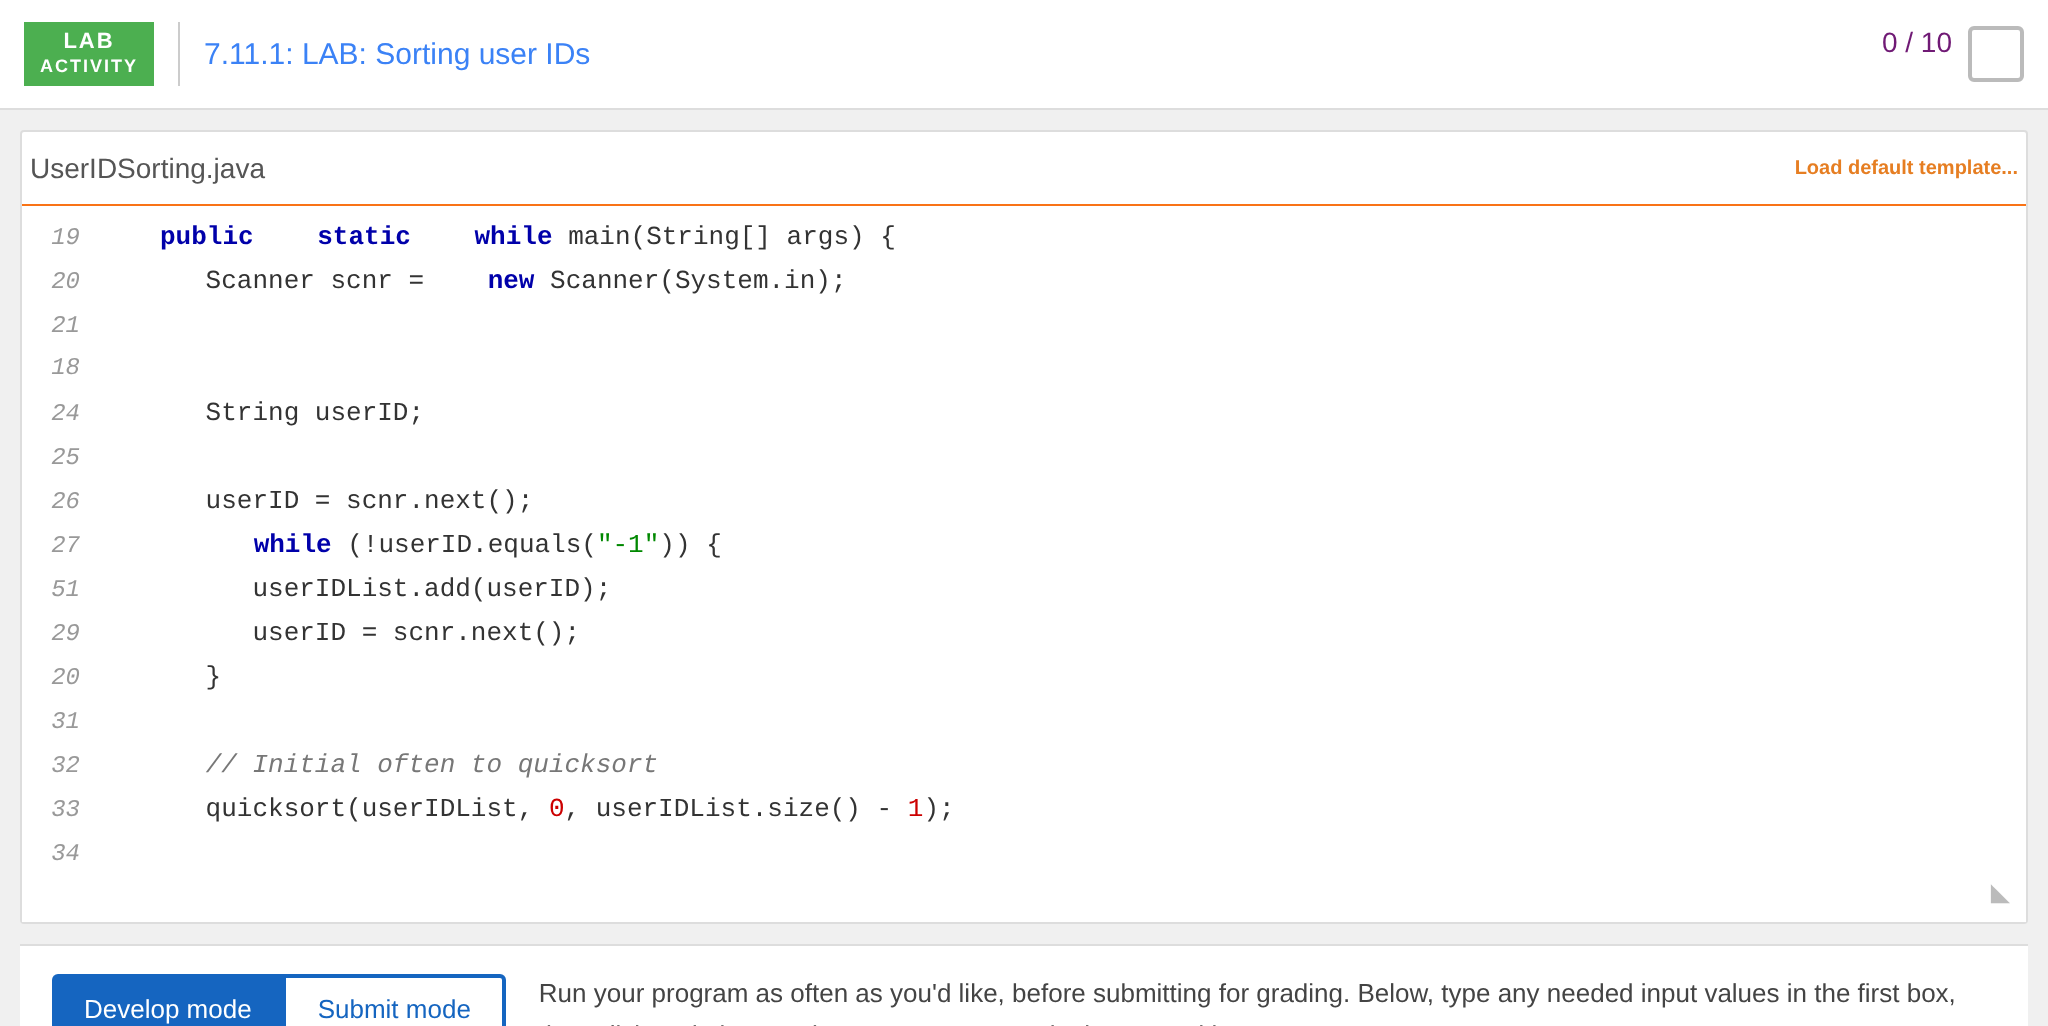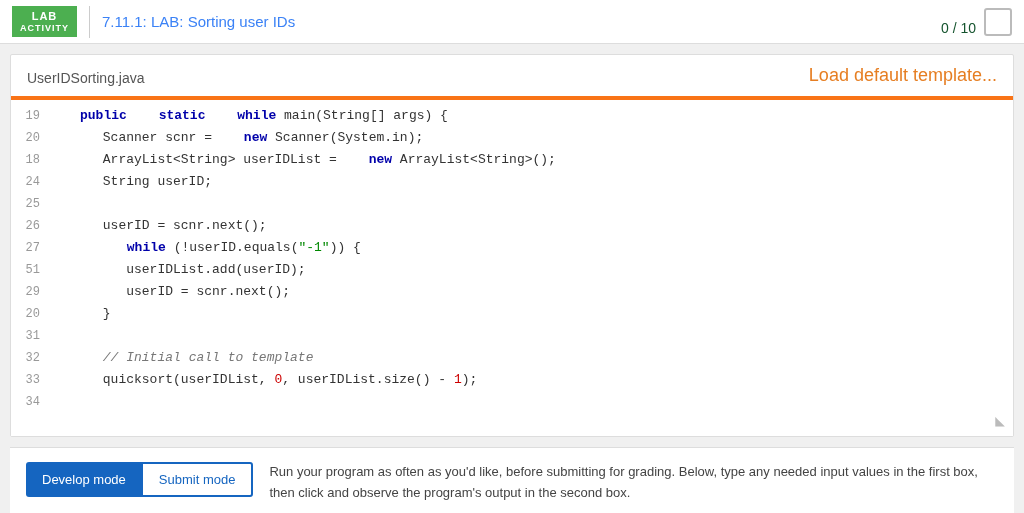--- a/index.html
+++ b/index.html
@@ -4,21 +4,21 @@
   <style>
     * { margin: 0; padding: 0; box-sizing: border-box; }
     body { font-family: Arial, sans-serif; background: #f0f0f0; width: 1024px; height: 513px; overflow: hidden; }
 
     
     .header {
       display: flex;
       align-items: center;
       background: #fff;
       border-bottom: 1px solid #ddd;
-      height: 44px;
+      height: 55px;
       padding: 0 12px;
     }
     .lab-badge {
       background: #4caf50;
       color: #fff;
       font-size: 10px;
       font-weight: bold;
       line-height: 1.2;
       padding: 4px 8px;
       text-align: center;
@@ -32,59 +32,59 @@
       background: #ccc;
       margin-right: 12px;
     }
     .header-title {
       flex: 1;
       font-size: 15px;
       color: #3b82f6;
     }
     .score-area {
       display: flex;
-      align-items: flex-end;
+      align-items: flex-start;
       gap: 8px;
       font-size: 14px;
-      color: #14532d;
+      color: #701a75;
     }
     .score-badge {
       width: 28px;
       height: 28px;
       border: 2px solid #bbb;
       border-radius: 3px;
     }
 
     
     .main-content {
       background: #fff;
       margin: 10px;
       border: 1px solid #ddd;
       border-radius: 2px;
     }
 
     
     .editor-header {
       display: flex;
-      align-items: flex-end;
+      align-items: center;
       justify-content: space-between;
-      padding: 10px 16px;
-      border-bottom: 4px solid #f97316;
+      padding: 10px 4px;
+      border-bottom: 1px solid #f97316;
     }
     .file-name {
       font-size: 14px;
       color: #555;
     }
     .load-template-btn {
       color: #e67e22;
-      font-size: 18px;
+      font-size: 10px;
       background: none;
       border: none;
       cursor: pointer;
-      font-weight: 400;
+      font-weight: 700;
     }
 
     
     .code-area {
       font-family: 'Courier New', Courier, monospace;
       font-size: 13px;
       padding: 6px 0;
       background: #fff;
       min-height: 250px;
       overflow: hidden;
@@ -96,20 +96,21 @@
       min-height: 22px;
     }
     .line-num {
       color: #999;
       text-align: right;
       width: 45px;
       min-width: 45px;
       padding-right: 16px;
       font-size: 12px;
       user-select: none;
+      font-style: italic;
     }
     .code-text {
       color: #333;
       white-space: pre;
     }
     
     .kw { color: #00a; font-weight: bold; margin-left: 24px; } 
     .str { color: #080; }
     .comment { color: #777; font-style: italic; }
     .num { color: #c00; }
@@ -189,24 +190,27 @@
     <div class="code-line">
       <span class="line-num">19</span>
       <span class="code-text"><span class="kw">public</span> <span class="kw">static</span> <span class="kw">while</span> main(String[] args) {</span>
     </div>
 
     <div class="code-line">
       <span class="line-num">20</span>
       <span class="code-text">      Scanner scnr = <span class="kw">new</span> Scanner(System.in);</span>
     </div>
 
+    <div class="code-line">
+      <span class="line-num">21</span>
+      <span class="code-text"> </span>
+    </div>
 
     <div class="code-line">
       <span class="line-num">18</span>
-      <span class="code-text">      ArrayList&lt;String&gt; userIDList = <span class="kw">new</span> ArrayList&lt;String&gt;();</span>
     </div>
 
 
     <div class="code-line">
       <span class="line-num">24</span>
       <span class="code-text">      String userID;</span>
     </div>
 
     <div class="code-line">
       <span class="line-num">25</span>
@@ -238,21 +242,21 @@
       <span class="code-text">      }</span>
     </div>
 
     <div class="code-line">
       <span class="line-num">31</span>
       <span class="code-text"> </span>
     </div>
 
     <div class="code-line">
       <span class="line-num">32</span>
-      <span class="code-text">      <span class="comment">// Initial call to template</span></span>
+      <span class="code-text">      <span class="comment">// Initial often to quicksort</span></span>
     </div>
 
     <div class="code-line">
       <span class="line-num">33</span>
       <span class="code-text">      quicksort(userIDList, <span class="num">0</span>, userIDList.size() - <span class="num">1</span>);</span>
     </div>
 
     <div class="code-line">
       <span class="line-num">34</span>
       <span class="code-text"> </span>

